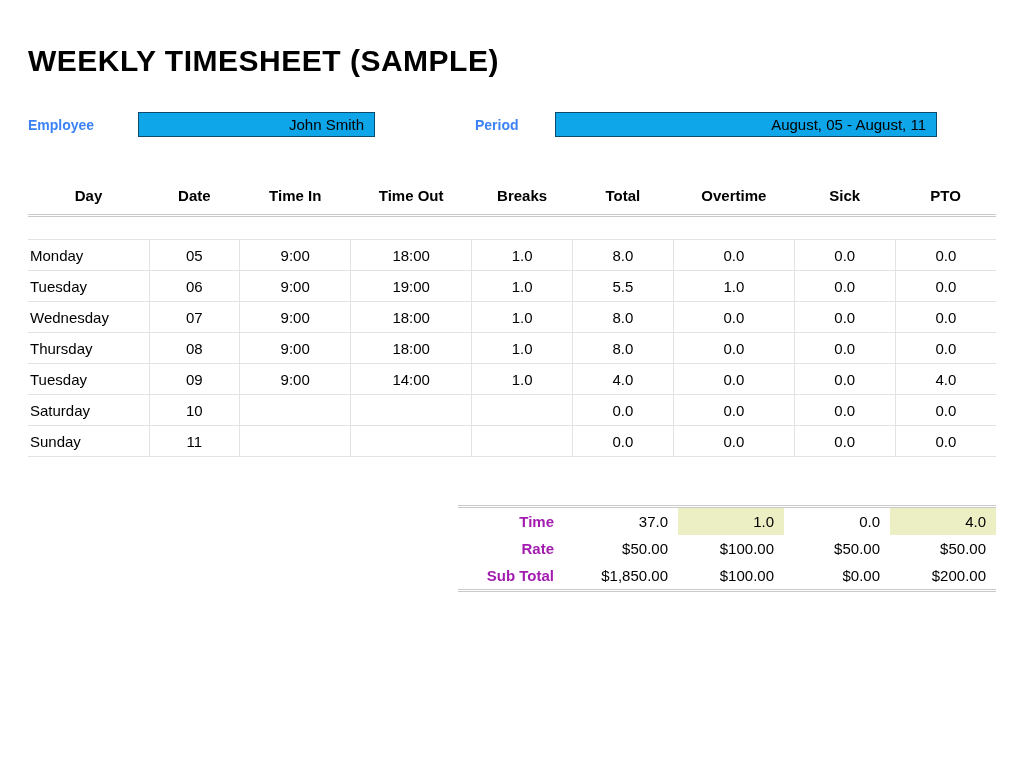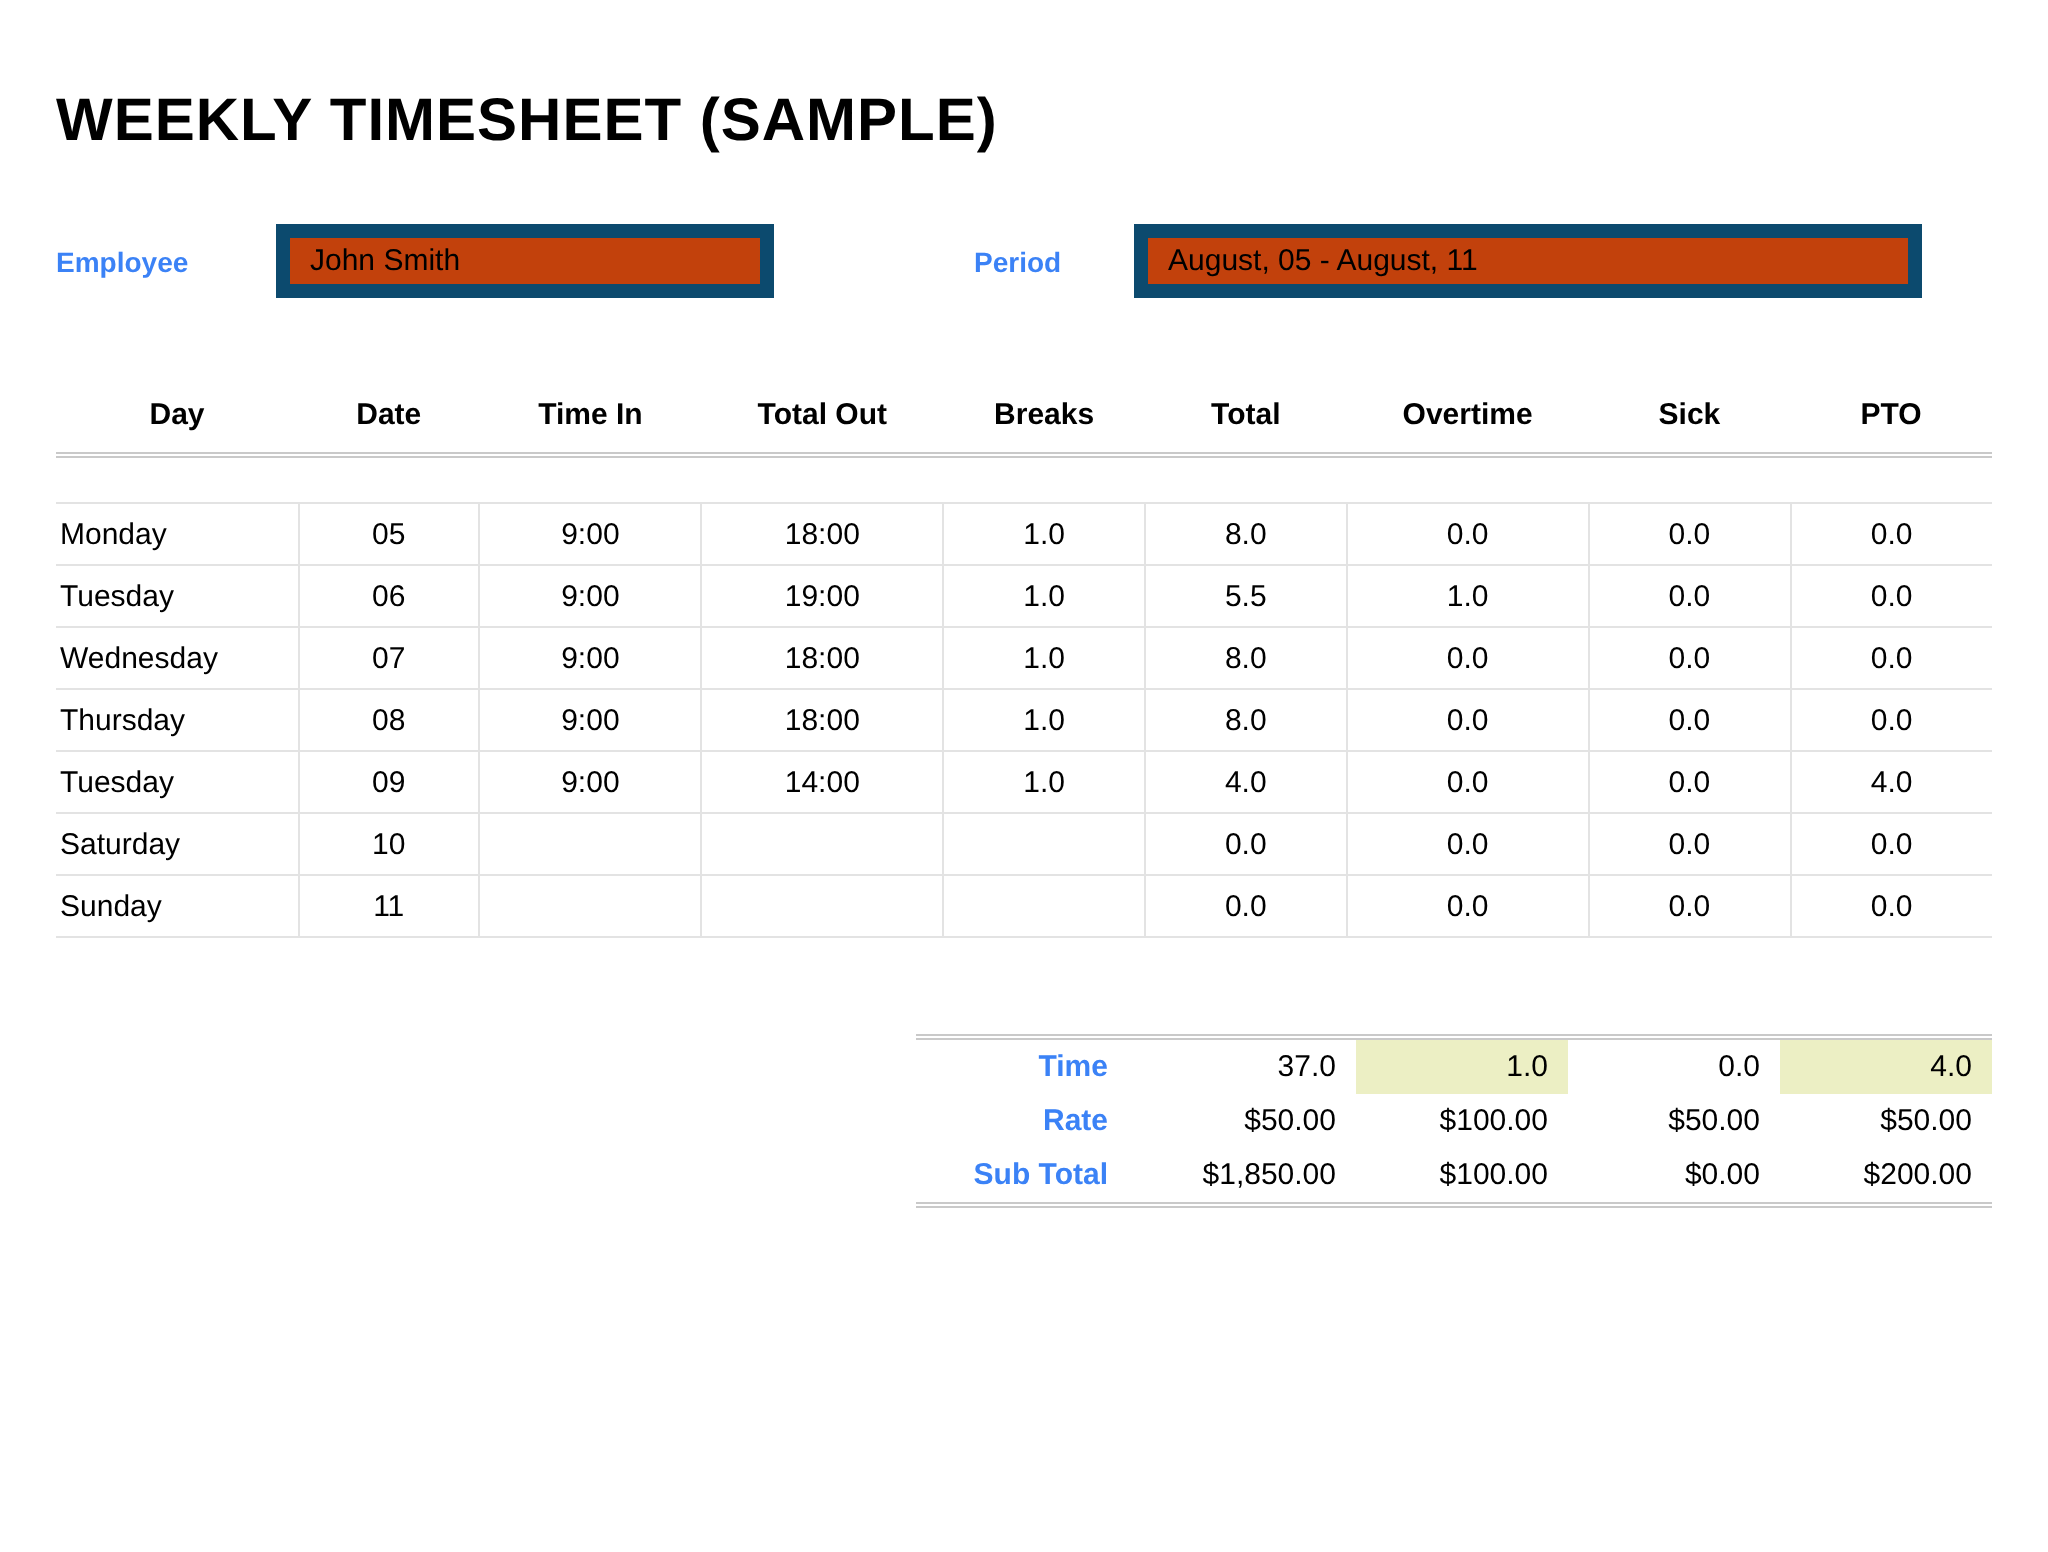--- a/index.html
+++ b/index.html
@@ -24,24 +24,24 @@
     align-items: center;
     margin-bottom: 20px;
     font-size: 14px;
   }
   .info-cell-label {
     font-weight: 700;
     color: #3b82f6;
     width: 110px;
   }
   .info-cell-value {
-    background: #c2410c;
-    border: 7px solid #0c4a6e;
+    background: #0ea5e9;
+    border: 1px solid #0c4a6e;
     padding: 3px 10px;
-    text-align: left;
+    text-align: right;
     font-size: 15px;
   }
   .info-emp { width: 215px; }
   .info-period { width: 360px; }
   .info-gap { width: 100px; }
   table.timesheet {
     width: 100%;
     border-collapse: collapse;
     margin-top: 44px;
     font-size: 15px;
@@ -76,21 +76,21 @@
     border-collapse: collapse;
     font-size: 15px;
   }
   table.summary td {
     padding: 5px 10px;
     text-align: right;
     min-width: 86px;
   }
   table.summary td.label {
     font-weight: 700;
-    color: #3b82f6;
+    color: #a21caf;
     padding-right: 18px;
   }
   table.summary tr.top td.label { border-top: 3px double #c9c9c9; }
   table.summary tr.top td { border-top: 3px double #c9c9c9; }
   table.summary tr.sub td { border-bottom: 3px double #c9c9c9; }
   .hl { background: #ecefc4; }
   .paytotal {
     display: flex;
     justify-content: flex-end;
     margin-top: 26px;
@@ -125,21 +125,21 @@
         <col style="width:100px">
         <col style="width:120px">
         <col style="width:100px">
         <col style="width:100px">
     </colgroup>
     <thead>
       <tr>
         <th class="day-col">Day</th>
         <th>Date</th>
         <th>Time In</th>
-        <th>Total Out</th>
+        <th>Time Out</th>
         <th>Breaks</th>
         <th>Total</th>
         <th>Overtime</th>
         <th>Sick</th>
         <th>PTO</th>
       </tr>
     </thead>
     <tbody class="spacer">
         <tr>
           <td colspan="9"></td>

